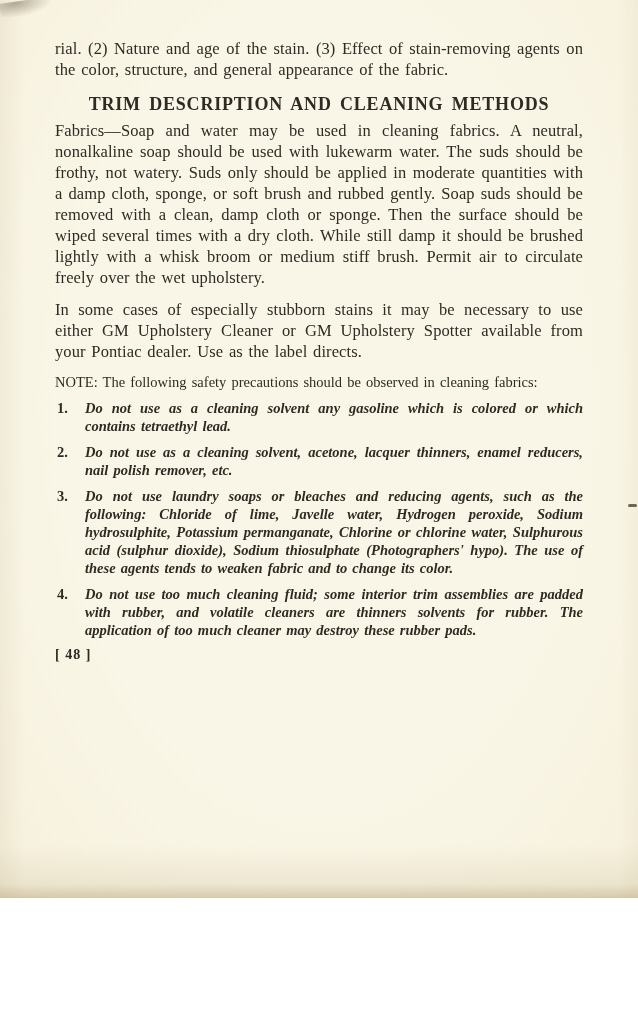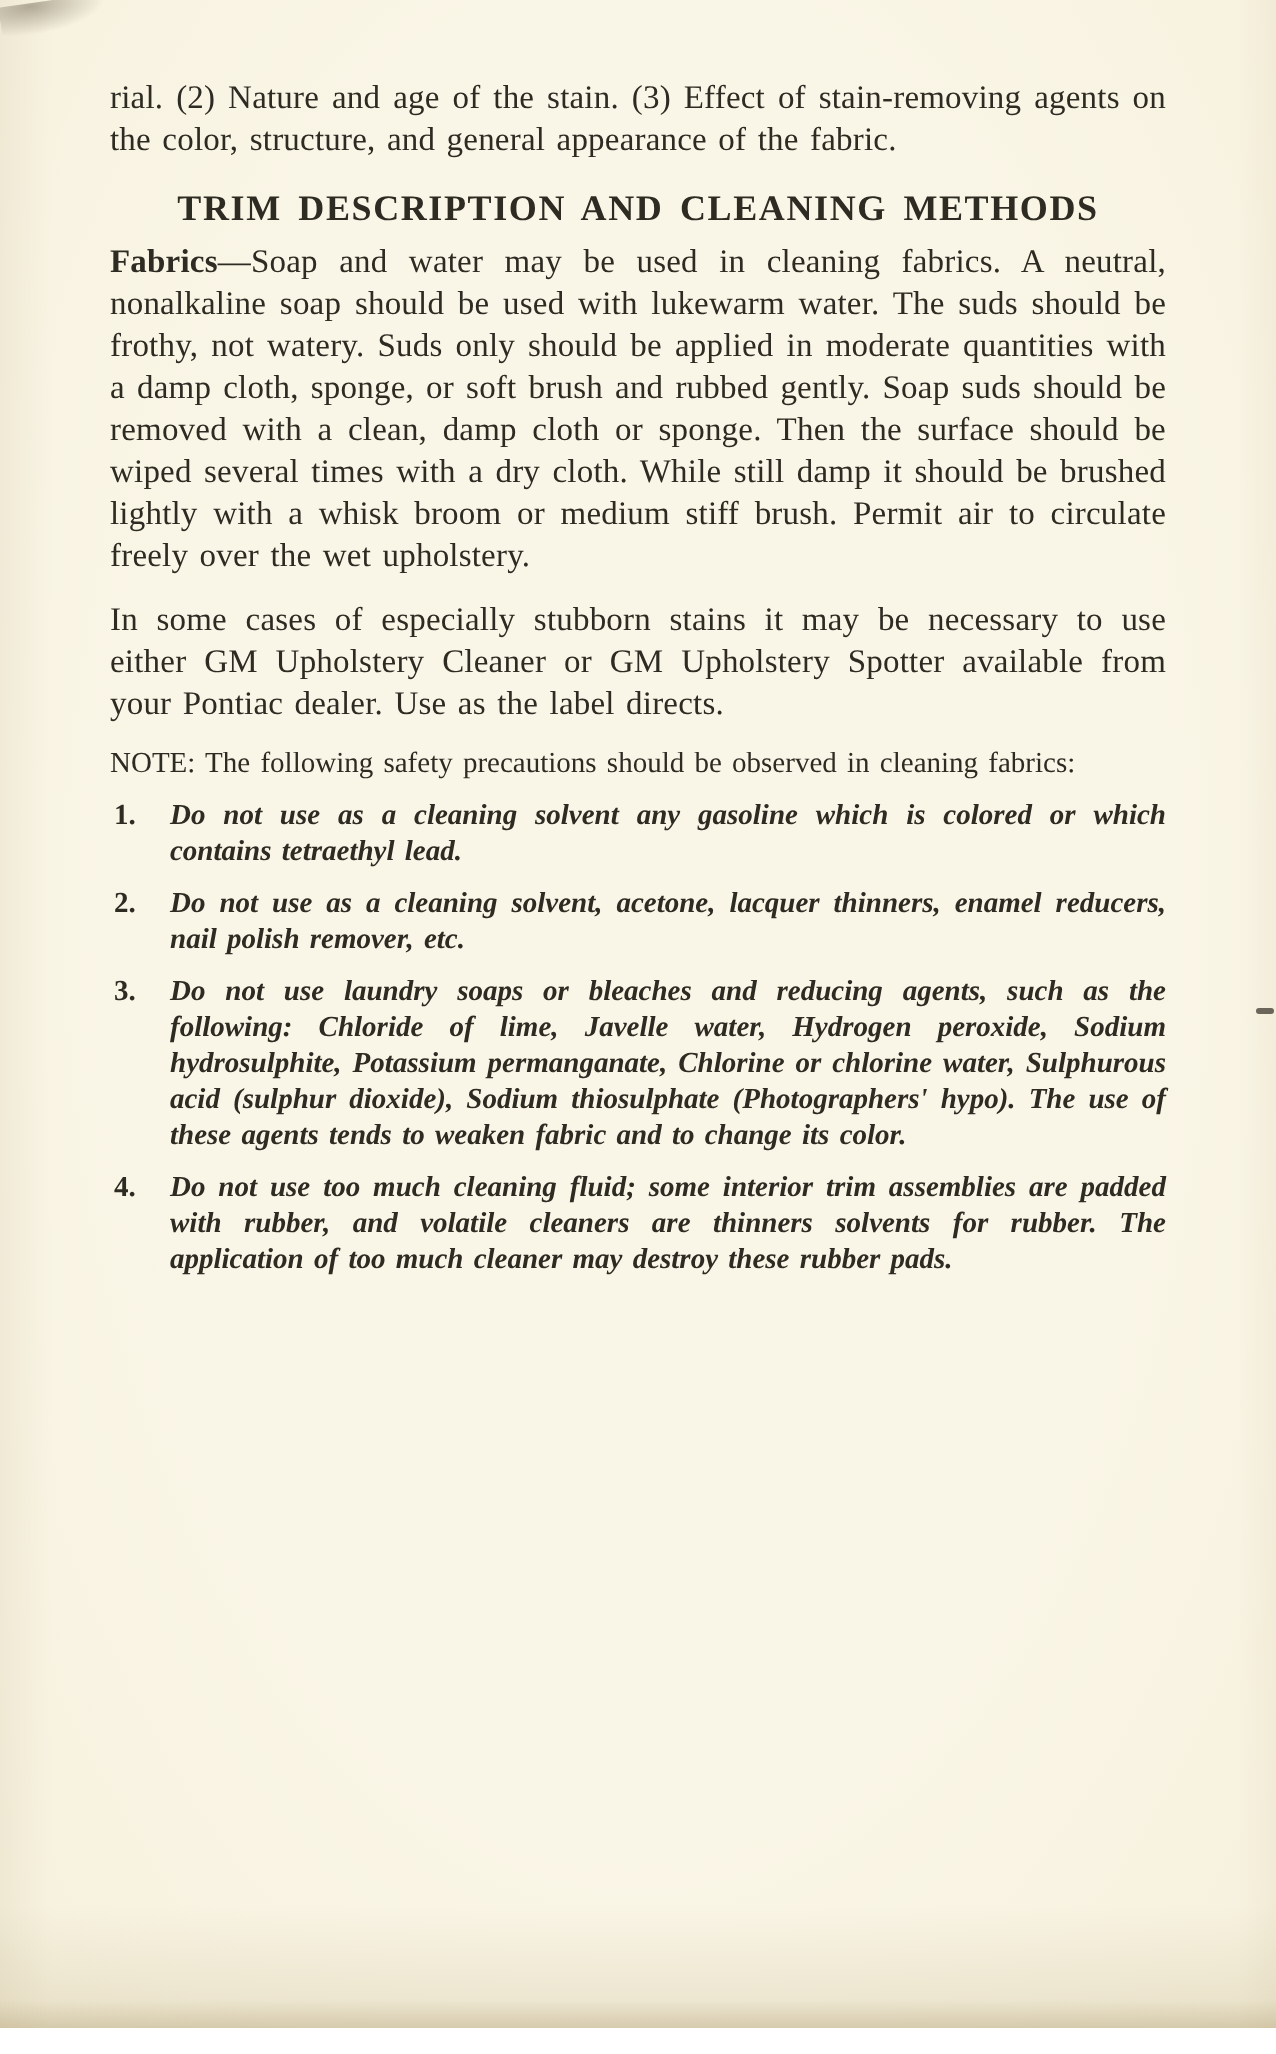--- a/index.html
+++ b/index.html
@@ -8,21 +8,21 @@
   }
   body {
     width: 638px;
     height: 1027px;
     overflow: hidden;
     font-family: "Liberation Serif", "DejaVu Serif", serif;
   }
   .page {
     position: relative;
     width: 638px;
-    height: 1014px;
+    height: 898px;
     background:
       linear-gradient(to bottom, rgba(205,190,150,0.00) 94%, rgba(180,160,115,0.22) 100%),
       linear-gradient(to right, rgba(190,175,140,0.14) 0%, rgba(190,175,140,0.0) 4%, rgba(190,175,140,0.0) 97%, rgba(190,175,140,0.10) 100%),
       radial-gradient(ellipse at 50% 45%, #faf6e7 55%, #f6f1dd 100%);
     background-color: #f8f4e3;
     color: #2e2b23;
     box-sizing: border-box;
   }
   .content {
     position: absolute;
@@ -32,21 +32,21 @@
   }
   p.body-para {
     margin: 0 0 11px 0;
     font-size: 16.5px;
     line-height: 21px;
     text-align: justify;
     letter-spacing: 0.1px;
     word-spacing: 1.5px;
   }
   .lead-bold {
-    font-weight: bold;
+    font-weight: normal;
   }
   .lead-big {
     font-weight: bold;
     font-size: 18.5px;
   }
   h1.section-heading {
     margin: 14px 0 6px 0;
     font-size: 18px;
     line-height: 20px;
     font-weight: bold;
@@ -156,15 +156,16 @@
         <span class="itm-text">Do not use laundry soaps or bleaches and reducing agents, such as the following: Chloride of lime, Javelle water, Hydrogen peroxide, Sodium hydrosulphite, Potassium permanganate, Chlorine or chlorine water, Sulphurous acid (sulphur dioxide), Sodium thiosulphate (Photographers' hypo). The use of these agents tends to weaken fabric and to change its color.</span>
       </div>
       <div class="num-item">
         <span class="num">4.</span>
         <span class="itm-text">Do not use too much cleaning fluid; some interior trim assemblies are padded with rubber, and volatile cleaners are thinners solvents for rubber. The application of too much cleaner may destroy these rubber pads.</span>
       </div>
     </div>
 
 
 
+    <div class="page-number">[ 48 ]</div>
 
   </div>
 </div>
 
 </body></html>

